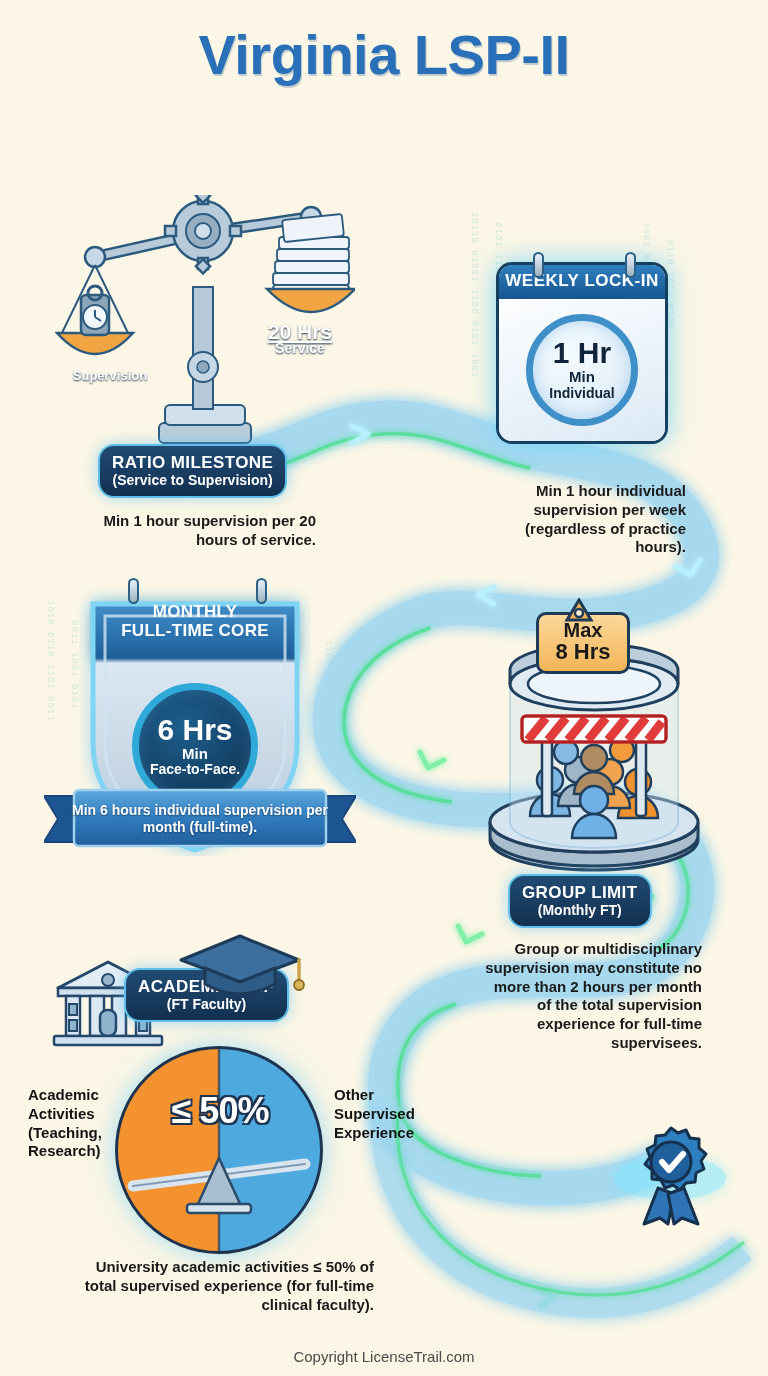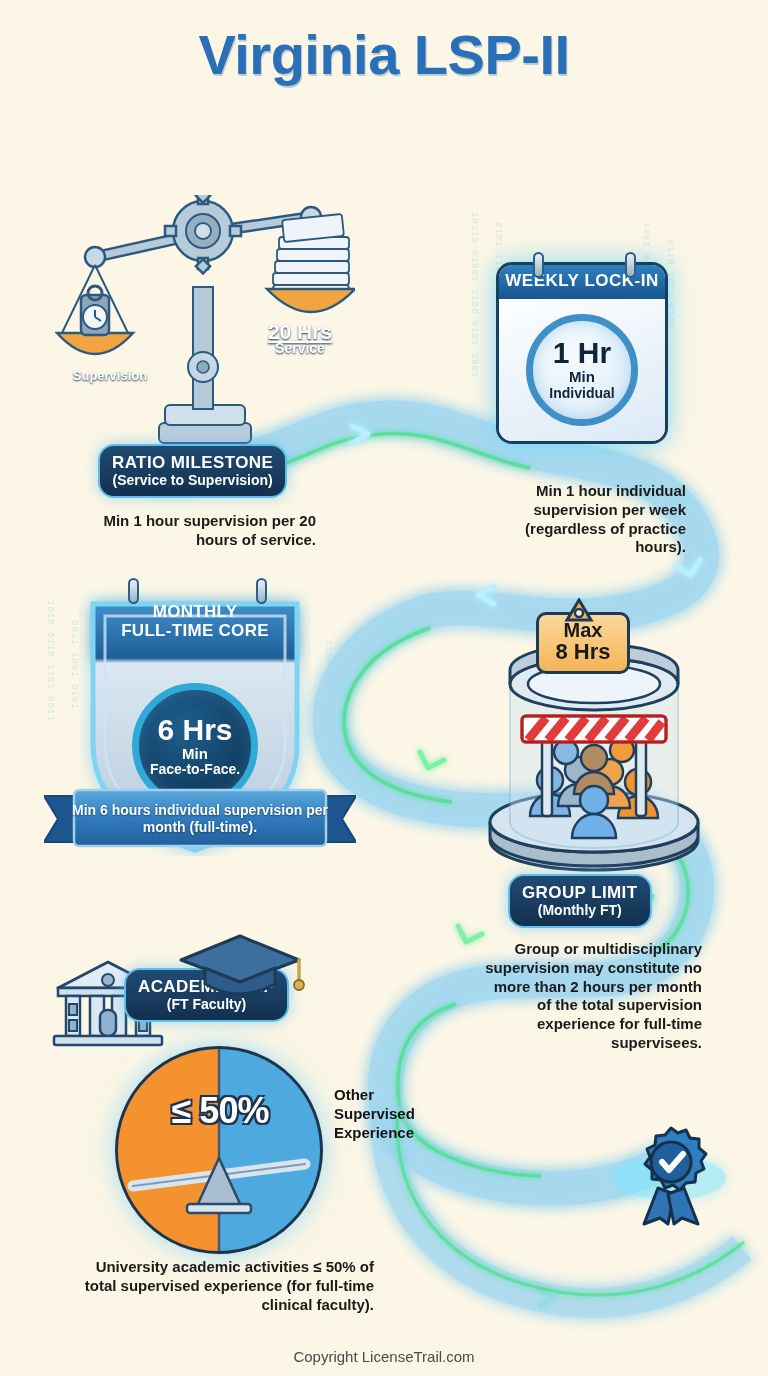--- a/index.html
+++ b/index.html
@@ -409,20 +409,21 @@
 
   <div class="pie" style="left:115px; top:1046px; width:208px; height:208px;"></div>
   <svg width="208" height="208" style="position:absolute;left:115px;top:1046px;z-index:7;">
     <line x1="104" y1="2" x2="104" y2="206" stroke="#1d3450" stroke-width="2.5" opacity=".65"></line>
     <path d="M 18,140 L 190,118" stroke="#d8e4ee" stroke-width="11" stroke-linecap="round"></path>
     <path d="M 18,140 L 190,118" stroke="#3a5f83" stroke-width="2" stroke-linecap="round" opacity=".55"></path>
     <path d="M 104,112 L 82,160 h 44 z" fill="#a9bed0" stroke="#2b4b6b" stroke-width="2.5" stroke-linejoin="round"></path>
     <rect x="72" y="158" width="64" height="9" rx="3" fill="#d8e4ee" stroke="#2b4b6b" stroke-width="2.5"></rect>
   </svg>
   <div class="pie-pct" style="left:145px; top:1090px; width:150px; text-align:center;">≤ 50%</div>
+  <div class="pie-label" style="left:28px; top:1086px; width:86px;">Academic Activities (Teaching, Research)</div>
   <div class="pie-label" style="left:334px; top:1086px; width:96px;">Other Supervised Experience</div>
 
   <div class="caption" style="left:62px; top:1258px; width:312px;">University academic activities ≤ 50% of total supervised experience (for full-time clinical faculty).</div>
 
   <svg width="86" height="104" style="position:absolute;left:628px;top:1124px;z-index:8;">
     <path d="M 30,64 L 16,100 L 32,94 L 40,100 L 46,70 z" fill="#2f74b5" stroke="#16314d" stroke-width="3" stroke-linejoin="round"></path>
     <path d="M 56,64 L 70,100 L 54,94 L 46,100 L 40,70 z" fill="#2f74b5" stroke="#16314d" stroke-width="3" stroke-linejoin="round"></path>
     <path d="M 43,4 l 7,5 l 8,-3 l 4,8 l 9,1 l 0,9 l 7,6 l -5,7 l 3,8 l -8,4 l -1,9 l -9,1 l -6,7 l -7,-5 l -8,3 l -4,-8 l -9,-1 l 0,-9 l -7,-6 l 5,-7 l -3,-8 l 8,-4 l 1,-9 l 9,-1 z" fill="#2f7fc0" stroke="#16314d" stroke-width="3" stroke-linejoin="round"></path>
     <circle cx="43" cy="38" r="20" fill="#1e5f9c" stroke="#16314d" stroke-width="3"></circle>
     <path d="M 34,38 l 7,8 l 14,-16" fill="none" stroke="#ffffff" stroke-width="6" stroke-linecap="round" stroke-linejoin="round"></path>

